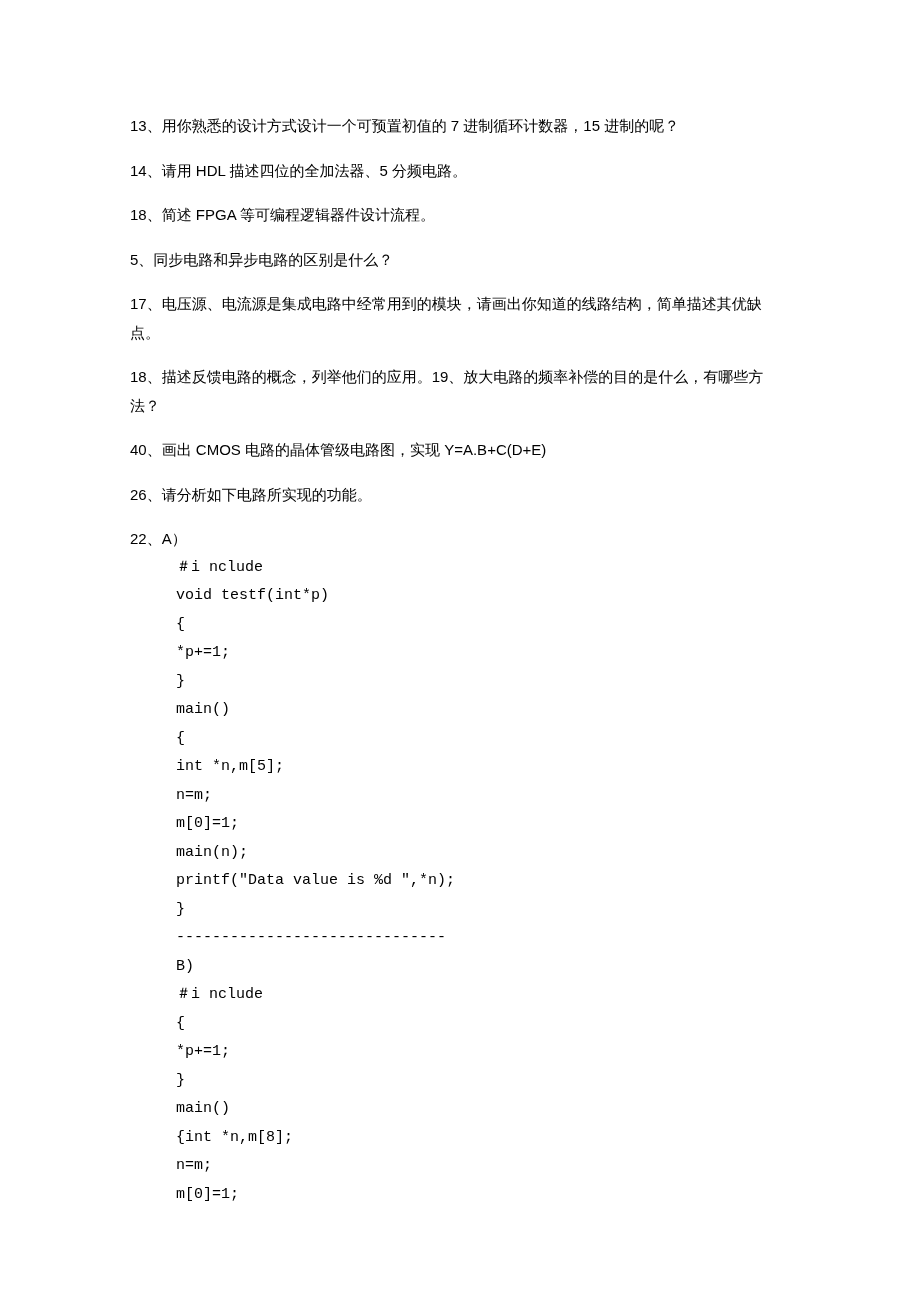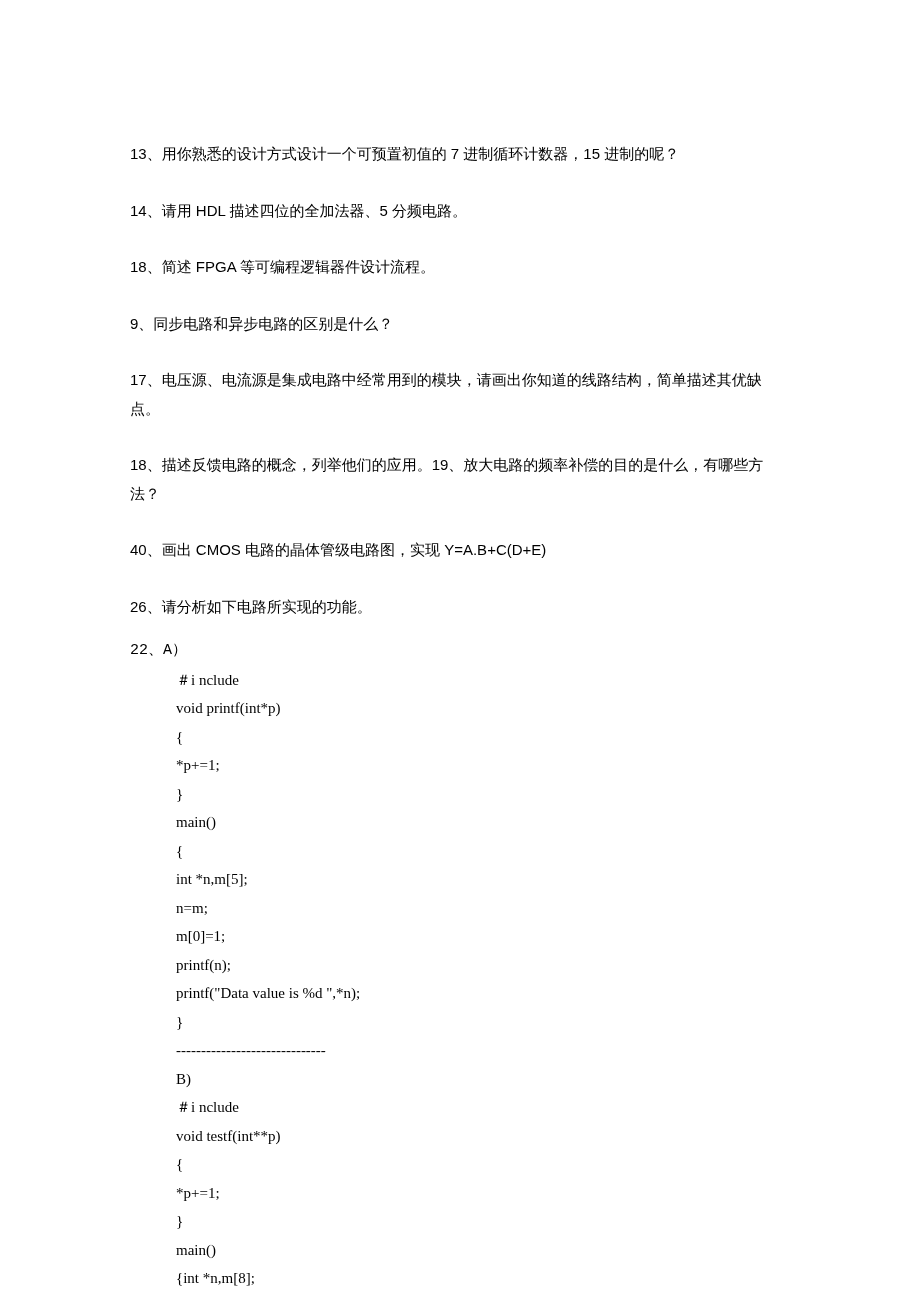--- a/index.html
+++ b/index.html
@@ -8,65 +8,63 @@
     width: 920px;
     min-height: 1302px;
     font-family: "SimSun", "宋体", "Microsoft YaHei", Arial, sans-serif;
     font-size: 15px;
     color: #000;
     line-height: 1.9;
     padding: 112px 130px 50px 130px;
   }
   .para {
     margin-bottom: 16px;
-    margin-top: 28px;
   }
   .code-block {
     margin-bottom: 16px;
   }
   .code-block .line {
     padding-left: 46px;
-    font-family: Liberation Serif, serif;
+    font-family: Liberation Mono, monospace;
   }
   .code-block .first-line {
     padding-left: 0;
-    font-family: Liberation Mono, monospace;
+    font-family: Liberation Sans, sans-serif;
   }
 </style>
 </head>
 <body>
 
 <div class="para"><span>13、用你熟悉的设计方式设计一个可预置初值的 7 进制循环计数器，15 进制的呢？</span></div>
 <div class="para"><span>14、请用 HDL 描述四位的全加法器、5 分频电路。</span></div>
 <div class="para"><span>18、简述 FPGA 等可编程逻辑器件设计流程。</span></div>
-<div class="para"><span>9、同步电路和异步电路的区别是什么？</span></div>
+<div class="para"><span>5、同步电路和异步电路的区别是什么？</span></div>
 <div class="para"><span>17、电压源、电流源是集成电路中经常用到的模块，请画出你知道的线路结构，简单描述其优缺点。</span></div>
 <div class="para"><span>18、描述反馈电路的概念，列举他们的应用。19、放大电路的频率补偿的目的是什么，有哪些方法？</span></div>
 <div class="para"><span>40、画出 CMOS 电路的晶体管级电路图，实现 Y=A.B+C(D+E)</span></div>
 <div class="para"><span>26、请分析如下电路所实现的功能。</span></div>
 
 <div class="code-block">
   <div class="first-line"><span>22、A）</span></div>
   <div class="line"><span>＃i nclude</span></div>
-  <div class="line"><span>void printf(int*p)</span></div>
+  <div class="line"><span>void testf(int*p)</span></div>
   <div class="line"><span>{</span></div>
   <div class="line"><span>*p+=1;</span></div>
   <div class="line"><span>}</span></div>
   <div class="line"><span>main()</span></div>
   <div class="line"><span>{</span></div>
   <div class="line"><span>int *n,m[5];</span></div>
   <div class="line"><span>n=m;</span></div>
   <div class="line"><span>m[0]=1;</span></div>
-  <div class="line"><span>printf(n);</span></div>
+  <div class="line"><span>main(n);</span></div>
   <div class="line"><span>printf("Data value is %d ",*n);</span></div>
   <div class="line"><span>}</span></div>
   <div class="line"><span>------------------------------</span></div>
   <div class="line"><span>B)</span></div>
   <div class="line"><span>＃i nclude</span></div>
-  <div class="line"><span>void testf(int**p)</span></div>
   <div class="line"><span>{</span></div>
   <div class="line"><span>*p+=1;</span></div>
   <div class="line"><span>}</span></div>
   <div class="line"><span>main()</span></div>
   <div class="line"><span>{int *n,m[8];</span></div>
   <div class="line"><span>n=m;</span></div>
   <div class="line"><span>m[0]=1;</span></div>
 </div>
 
 </body></html>

